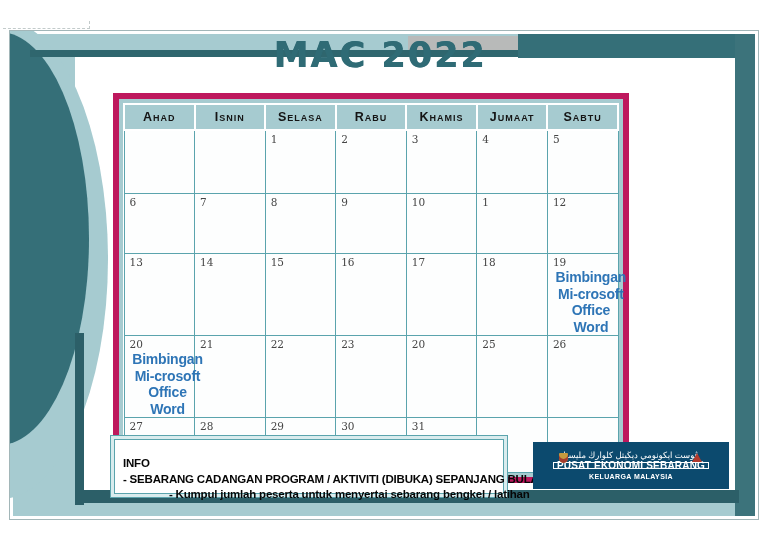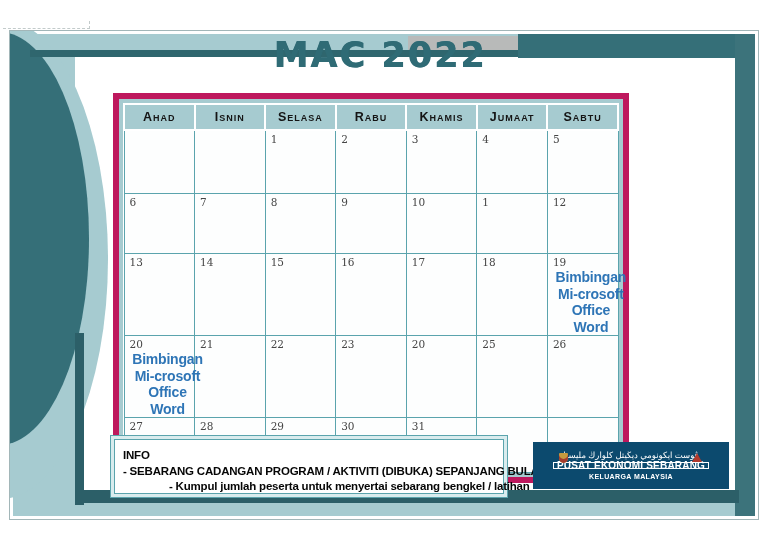--- a/index.html
+++ b/index.html
@@ -56,21 +56,21 @@
     letter-spacing:-0.2px;
   }
   tr.wk1 td{height:60px;} tr.wk2 td{height:57px;} tr.wk3 td{height:61px;}
   tr.wk4 td{height:61px;} tr.wk5 td{height:52px;}
 
   
   .info-box{
     position:absolute;left:104px;top:408px;width:390px;height:55px;
     background:#ffffff;border:1px solid #5ba4ad;box-sizing:border-box;
     box-shadow:0 0 0 3px #d9ecee,0 0 0 4px #5ba4ad;
-    padding:8px 8px;color:#060606;
+    padding:16px 8px;color:#060606;
   }
   .info-box .ln{font-weight:bold;font-size:11.5px;letter-spacing:-0.2px;line-height:1.35;white-space:nowrap;}
   .info-box .indent{margin-left:46px;}
 
   
   .logo-box{
     position:absolute;left:523px;top:411px;width:196px;height:47px;
     background:#0c4a6e;box-sizing:border-box;padding:20px;
   }
   .logo-inner{

